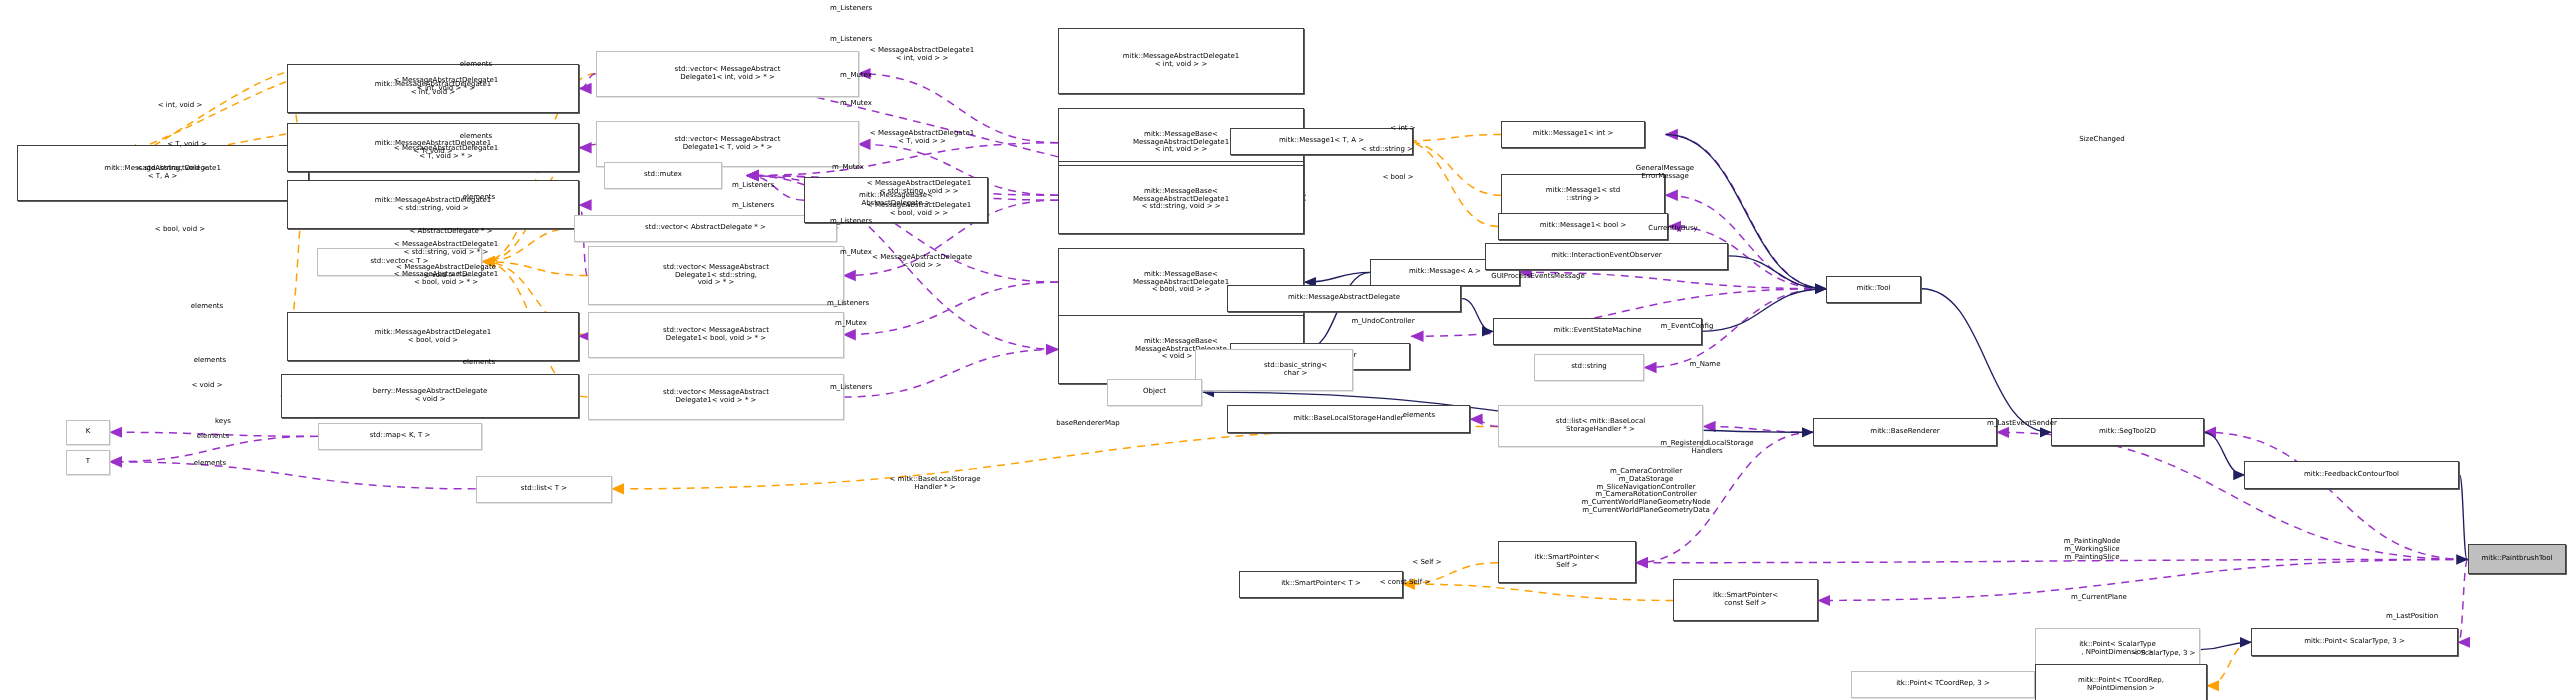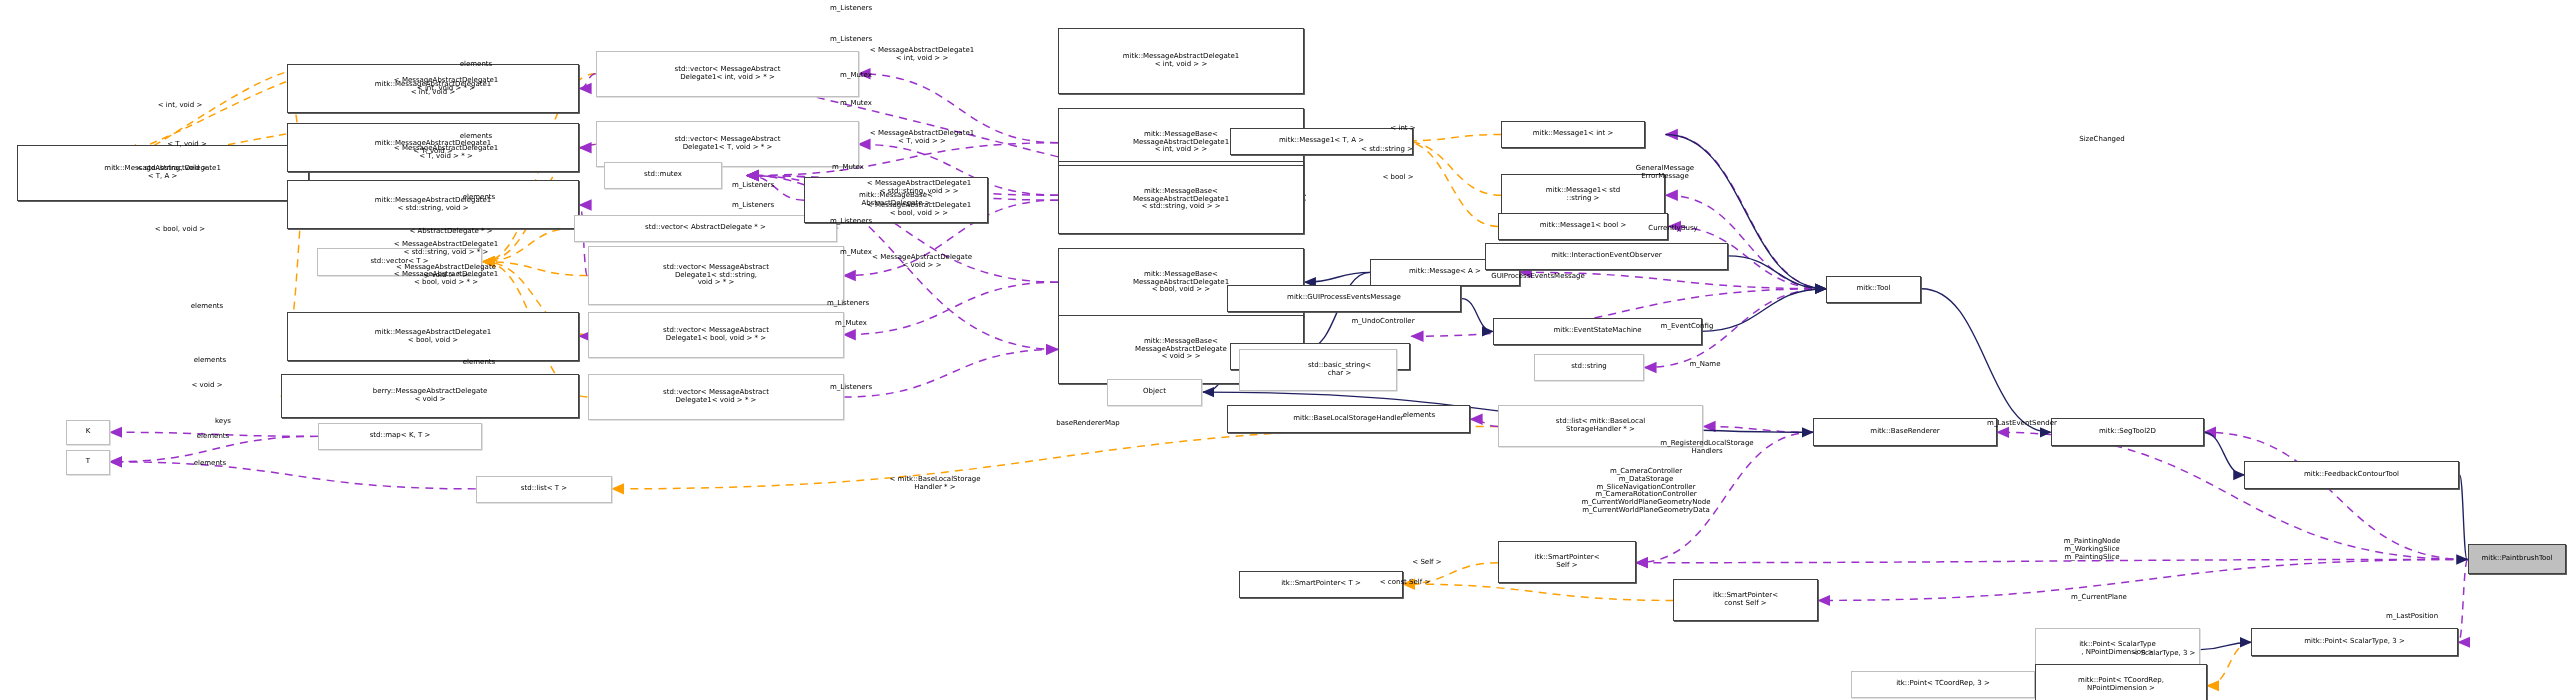--- a/index.html
+++ b/index.html
@@ -211,24 +211,24 @@
 &lt; void &gt; &gt;</div>
     <div class="node solid" style="left: 1058px; top: 28px; width: 246px; height: 66px; font-size: 7px;">mitk::MessageAbstractDelegate1
 &lt; int, void &gt; &gt;</div>
     <div class="node solid" style="left: 1230px; top: 128px; width: 183px; height: 26.5px; font-size: 7px;">mitk::Message1&lt; T, A &gt;</div>
     <div class="node solid" style="left: 1370px; top: 259px; width: 150px; height: 26.5px; font-size: 7px;">mitk::Message&lt; A &gt;</div>
     <div class="node solid" style="left: 1501px; top: 121px; width: 144px; height: 26.5px; font-size: 7px;">mitk::Message1&lt; int &gt;</div>
     <div class="node solid" style="left: 1501px; top: 174px; width: 164px; height: 42px; font-size: 7px;">mitk::Message1&lt; std
 ::string &gt;</div>
     <div class="node solid" style="left: 1498px; top: 213px; width: 170px; height: 26.5px; font-size: 7px;">mitk::Message1&lt; bool &gt;</div>
     <div class="node solid" style="left: 1485px; top: 243px; width: 243px; height: 26.5px; font-size: 7px;">mitk::InteractionEventObserver</div>
-    <div class="node solid" style="left: 1227px; top: 285px; width: 234px; height: 26.5px; font-size: 7px;">mitk::GUIProcessEventsMessage</div>
+    <div class="node solid" style="left: 1227px; top: 285px; width: 234px; height: 26.5px; font-size: 7px;">mitk::MessageAbstractDelegate</div>
     <div class="node solid" style="left: 1230px; top: 323px; width: 180px; height: 26.5px; font-size: 7px; margin-top: 20px;">mitk::UndoController</div>
     <div class="node solid" style="left: 1493px; top: 318px; width: 209px; height: 26.5px; font-size: 7px;">mitk::EventStateMachine</div>
-    <div class="node light" style="left: 1239px; top: 349px; width: 158px; height: 42px; font-size: 7px; padding-left: 43px;">std::basic_string&lt;
+    <div class="node light" style="left: 1195px; top: 349px; width: 158px; height: 42px; font-size: 7px; padding-left: 43px;">std::basic_string&lt;
 char &gt;</div>
     <div class="node light" style="left: 1534px; top: 354px; width: 110px; height: 26.5px; font-size: 7px;">std::string</div>
     <div class="node light" style="left: 1107px; top: 379px; width: 95px; height: 26.5px; font-size: 7px;">Object</div>
     <div class="node solid" style="left: 1826px; top: 276px; width: 95px; height: 26.5px; font-size: 7px;">mitk::Tool</div>
     <div class="node solid" style="left: 1813px; top: 418px; width: 184px; height: 28px; font-size: 7px;">mitk::BaseRenderer</div>
     <div class="node solid" style="left: 2051px; top: 418px; width: 153px; height: 28px; font-size: 7px;">mitk::SegTool2D</div>
     <div class="node solid" style="left: 2244px; top: 461px; width: 215px; height: 28px; font-size: 7px;">mitk::FeedbackContourTool</div>
     <div class="node focus" style="left: 2468px; top: 544px; width: 98px; height: 29.5px; font-size: 7px;">mitk::PaintbrushTool</div>
     <div class="node solid" style="left: 1227px; top: 405px; width: 243px; height: 28px; font-size: 7px;">mitk::BaseLocalStorageHandler</div>
     <div class="node light" style="left: 1498px; top: 405px; width: 205px; height: 42px; font-size: 7px;">std::list&lt; mitk::BaseLocal

